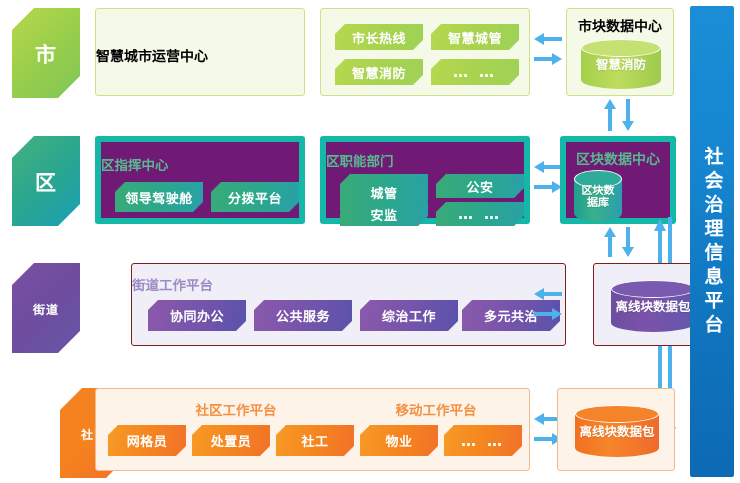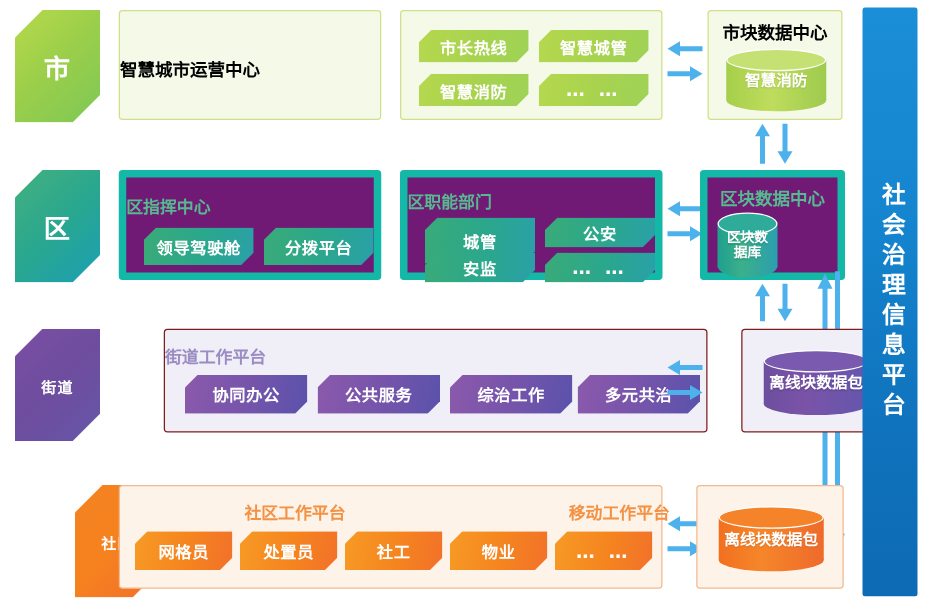--- a/index.html
+++ b/index.html
@@ -242,21 +242,21 @@
       <div class="ctext">离线块数据包</div>
     </div>
   </div>
 
   <div class="badge lvl-comm small-txt" style="top:388px;">
     <span class="blabel">社区</span>
   </div>
 
   <div class="panel p-orange" style="left:95px;top:388px;width:435px;height:83px;">
     <div class="ptitle t-orange" style="top:10px;left:0;width:280px;text-align:center;">社区工作平台</div>
-    <div class="ptitle t-orange" style="top:10px;left:240px;width:200px;text-align:right;">移动工作平台</div>
+    <div class="ptitle t-orange" style="top:10px;left:240px;width:200px;text-align:center;">移动工作平台</div>
     <div class="pill or" style="left:12px;top:36px;width:78px;height:31px;">网格员</div>
     <div class="pill or" style="left:96px;top:36px;width:78px;height:31px;">处置员</div>
     <div class="pill or" style="left:180px;top:36px;width:78px;height:31px;">社工</div>
     <div class="pill or" style="left:264px;top:36px;width:78px;height:31px;">物业</div>
     <div class="pill or dots" style="left:348px;top:36px;width:78px;height:31px;">… …</div>
   </div>
 
   <div class="arr" style="left:532px;top:410px;">
     <svg width="32" height="42" viewBox="0 0 32 42">
       <g fill="#4db2ec">

